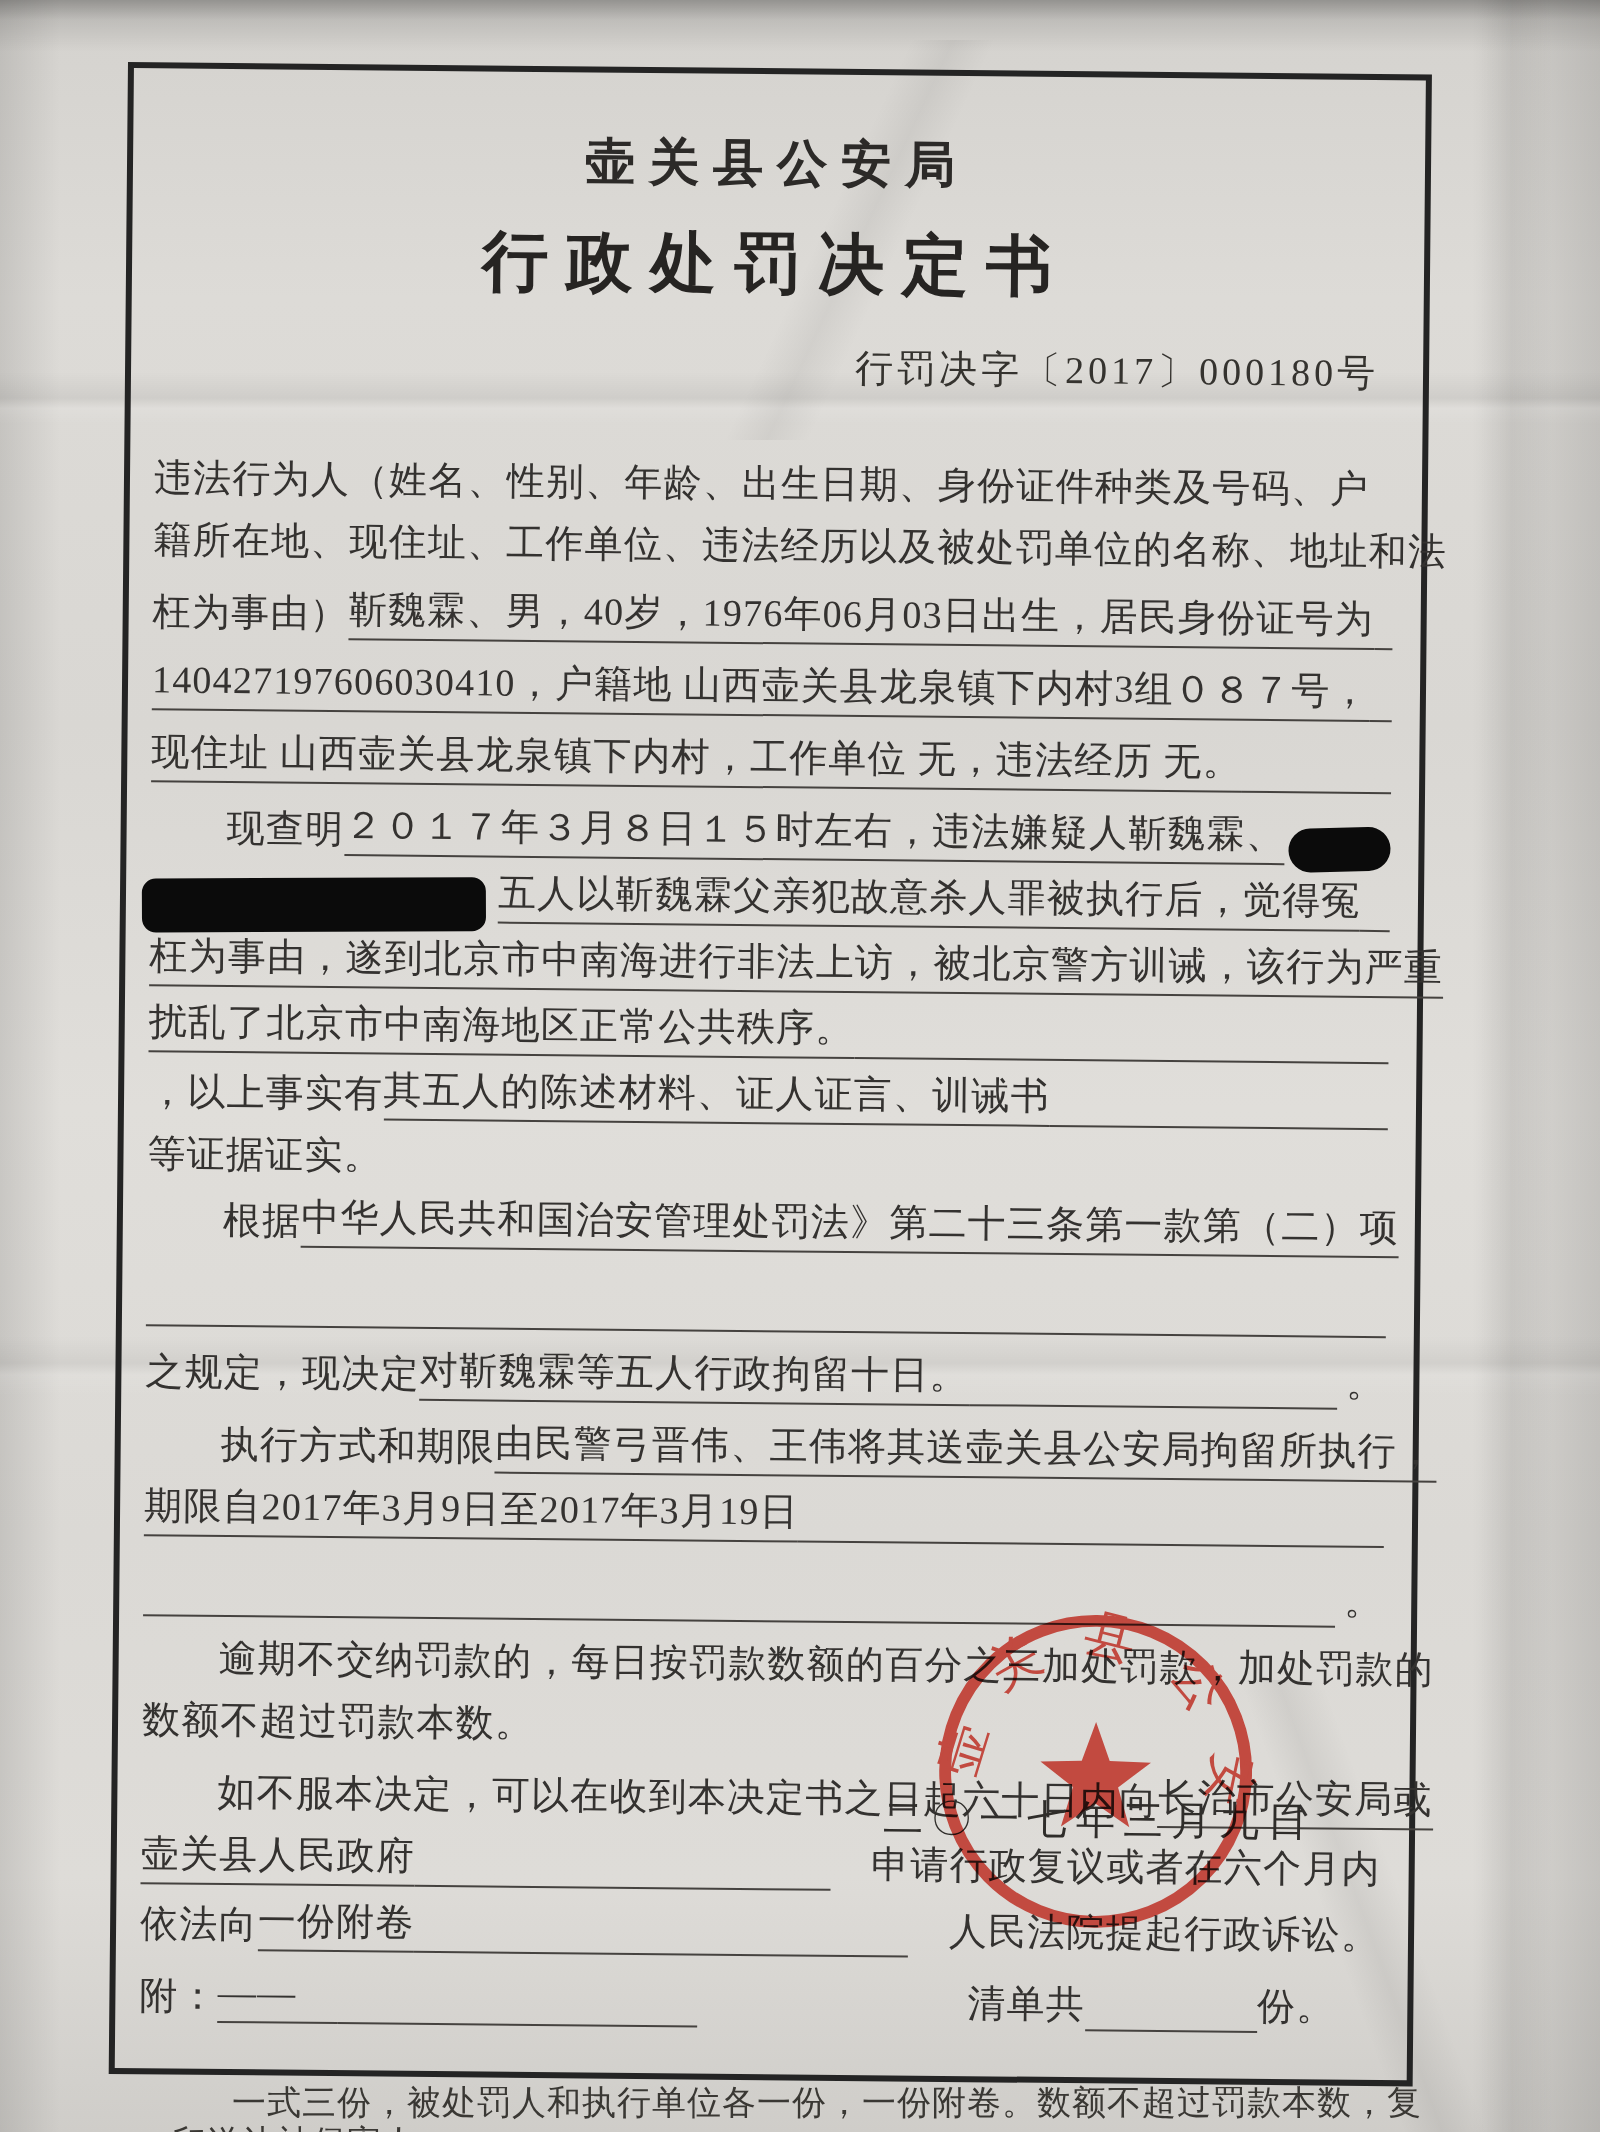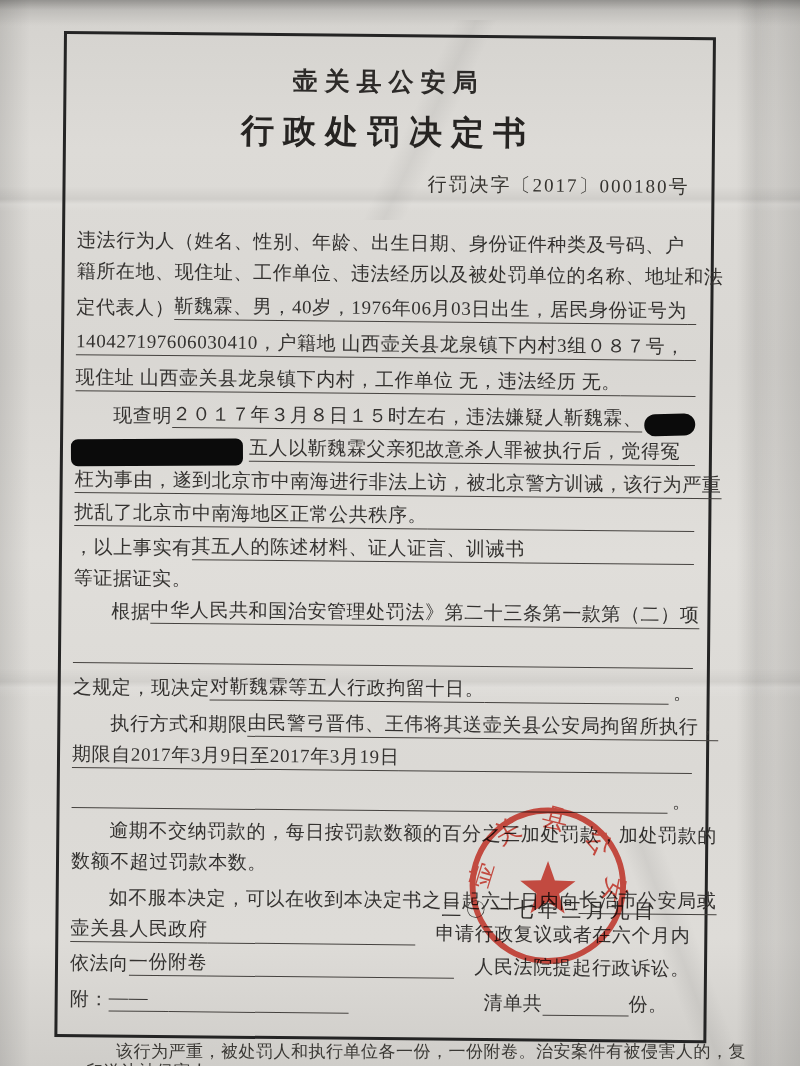--- a/index.html
+++ b/index.html
@@ -68,21 +68,21 @@
 
     <div class="bodywrap">
 
       <div class="row">
         <span>违法行为人（姓名、性别、年龄、出生日期、身份证件种类及号码、户</span>
       </div>
       <div class="row">
         <span>籍所在地、现住址、工作单位、违法经历以及被处罚单位的名称、地址和法</span>
       </div>
       <div class="row mt10">
-        <span>定代表人）</span>
+        <span>枉为事由）</span>
           <span class="u">靳魏霖、男，40岁，1976年06月03日出生，居民身份证号为</span>
           <span class="u fill"></span>
       </div>
       <div class="row mt10">
         <span class="u"> 140427197606030410，户籍地 山西壶关县龙泉镇下内村3组０８７号，</span>
           <span class="u fill"></span>
       </div>
       <div class="row mt10">
         <span class="u">现住址 山西壶关县龙泉镇下内村，工作单位 无，违法经历 无。</span>
           <span class="u fill"></span>
@@ -192,16 +192,16 @@
         <path id="sealArc" d="M 29.3 98.4 A 54 54 0 1 1 130.7 98.4" fill="none"></path>
       </defs>
       <text font-size="24" fill="#bf392f" letter-spacing="17" font-family="Liberation Serif, DejaVu Serif, serif">
         <textPath href="#sealArc" startOffset="14">壶关县公安局</textPath>
       </text>
     </svg>
 
   </div>
 
   <div class="footnote">
-    <span class="l1">该行为严重，被处罚人和执行单位各一份，一份附卷。治安案件有被侵害人的，复</span>
+    <span class="l1">一式三份，被处罚人和执行单位各一份，一份附卷。数额不超过罚款本数，复</span>
     <span class="l2">印送达被侵害人。</span>
   </div>
 </div>
 
 </body></html>

